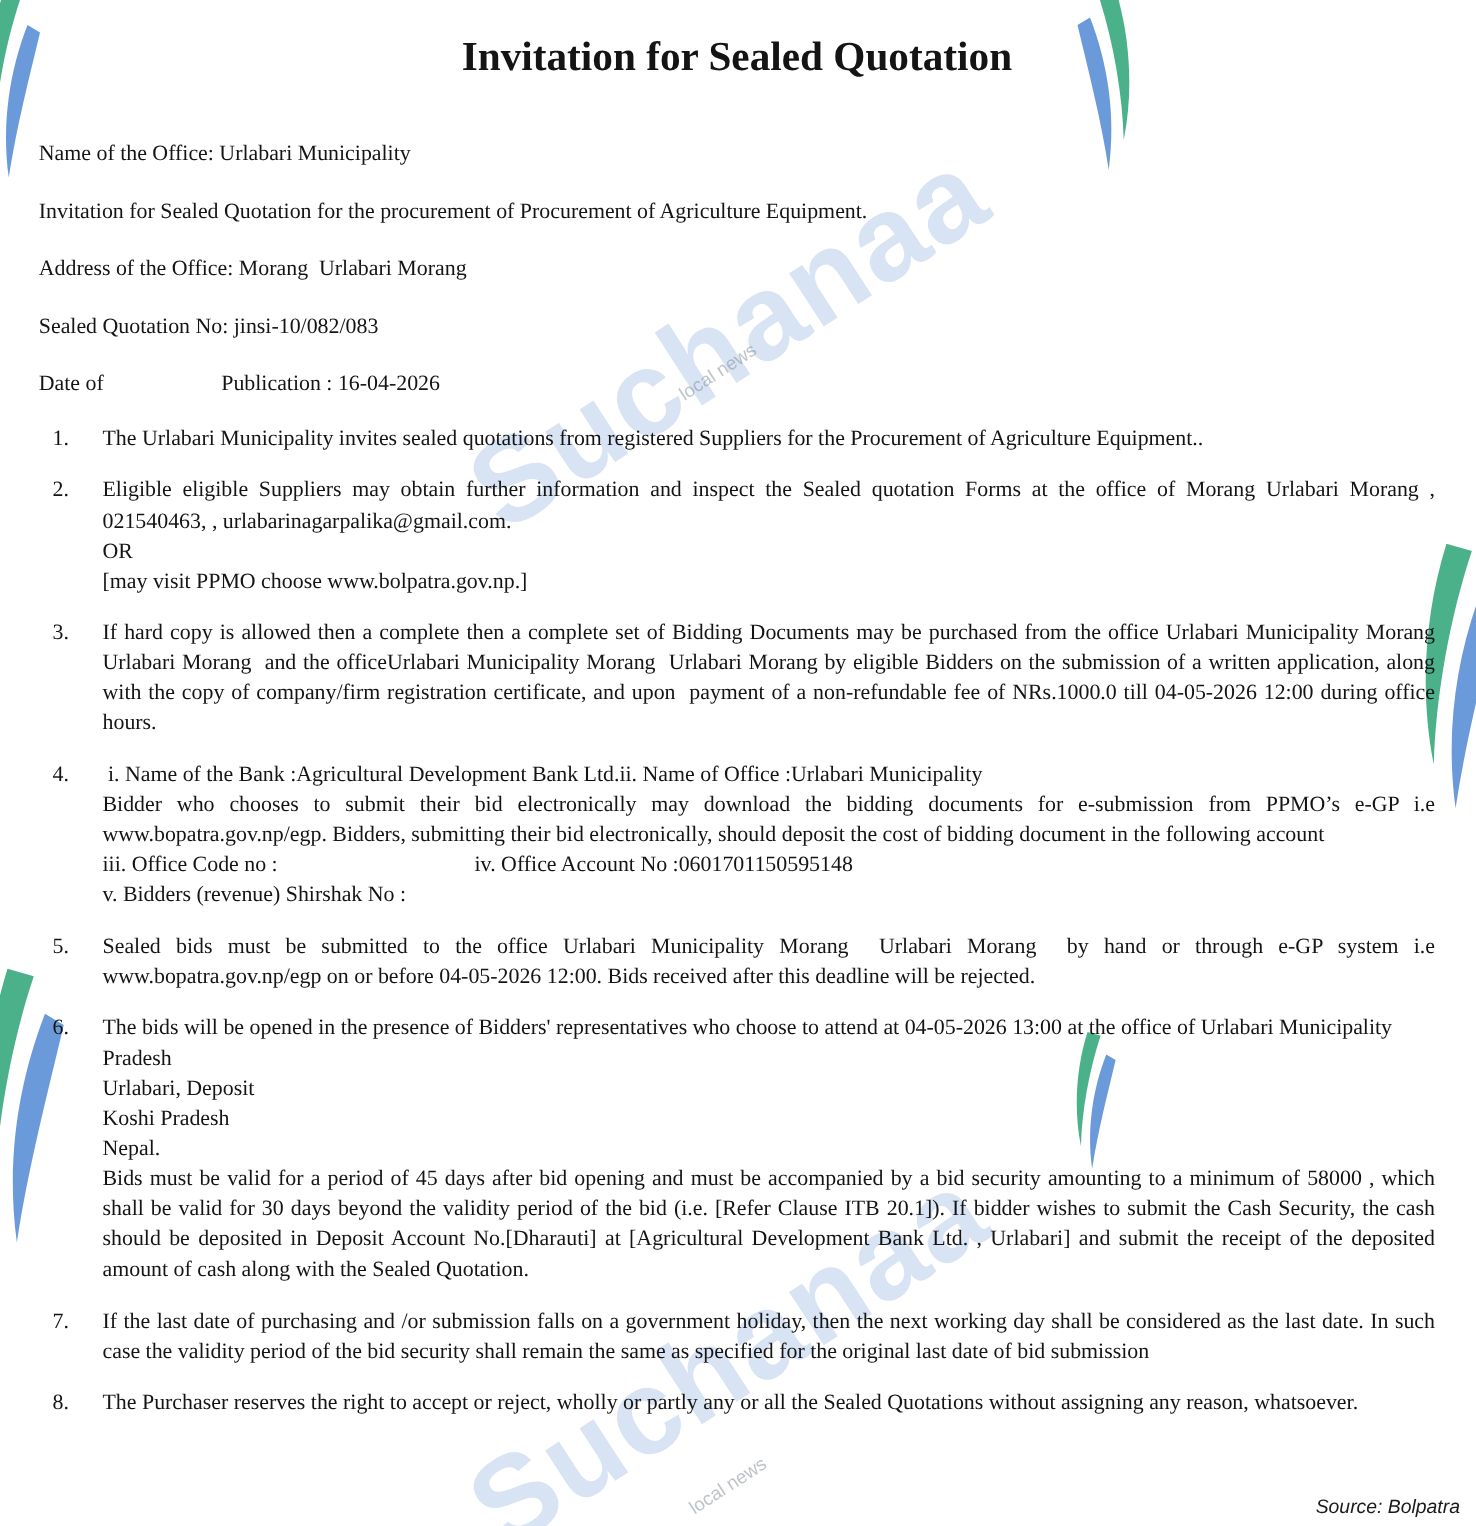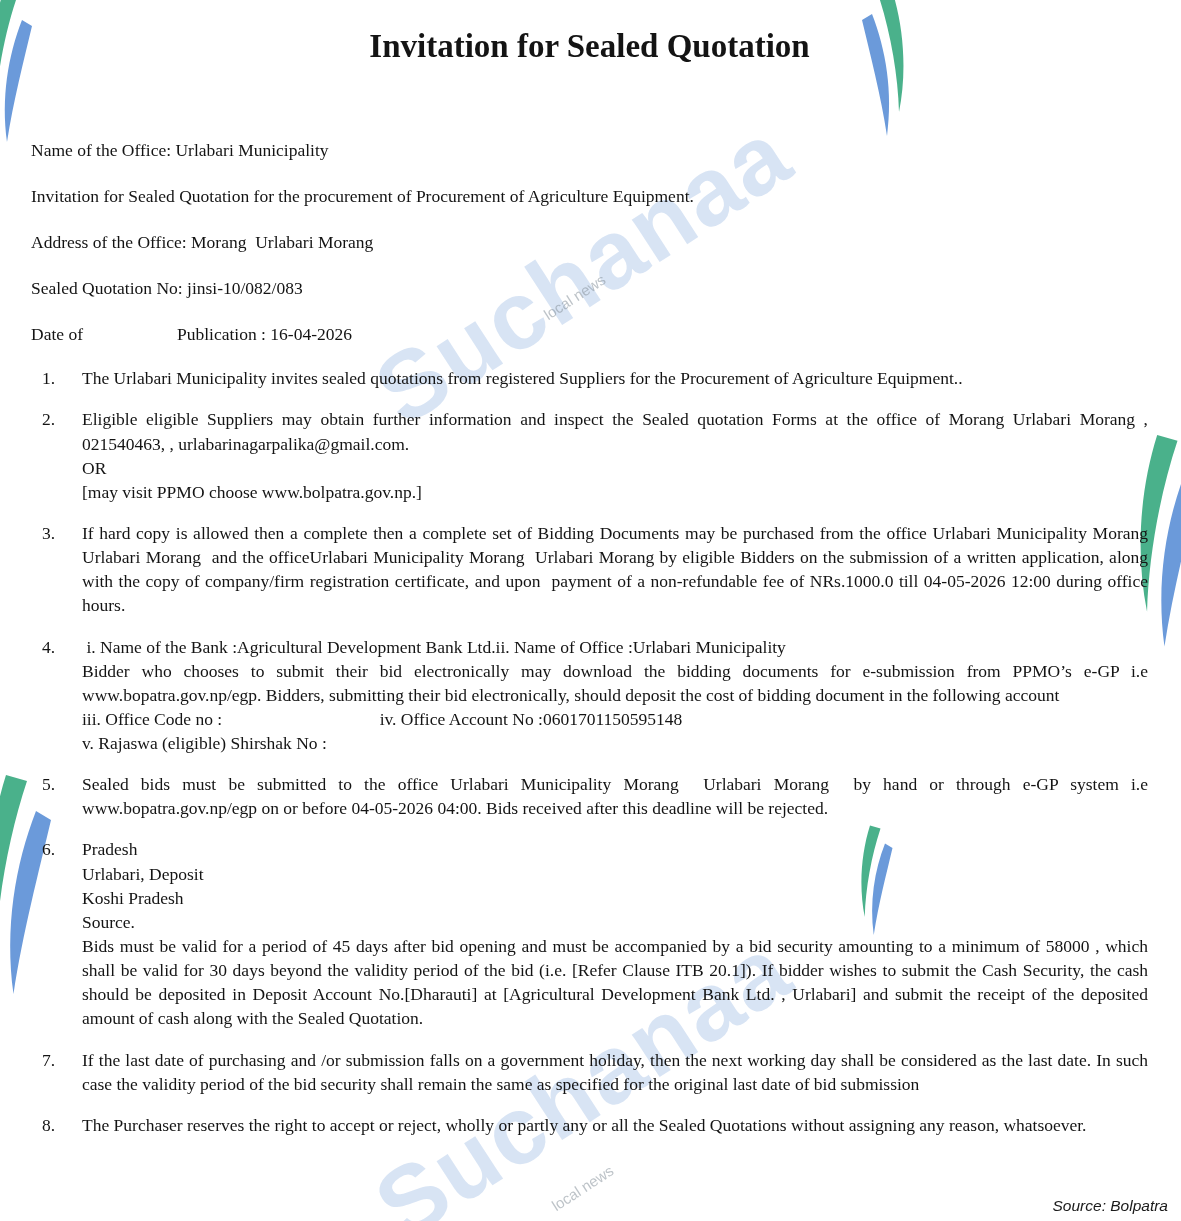--- a/index.html
+++ b/index.html
@@ -12,21 +12,21 @@
     font-family:"Liberation Serif","DejaVu Serif",serif;
     color:#141414;
     font-size:17.5px;
     line-height:1.38;
   }
   .content{position:relative;z-index:2;padding:24px 33px 0 31px;box-sizing:border-box;}
   .title{
     text-align:center;
     font-size:33px;
     font-weight:bold;
-    margin:0 0 68px 0;
+    margin:0 0 40px 0;
     font-family:"Liberation Serif","DejaVu Serif",serif;
   }
   .hline{white-space:pre-wrap;margin-bottom:22px;}
   .date-row{margin-bottom:16px;}
   .date-label{display:inline-block;min-width:146px;}
   .list{margin-top:20px;}
   .item{display:flex;margin-bottom:17px;}
   .item-num{flex:0 0 51px;padding-left:11px;box-sizing:border-box;}
   .item-body{flex:1;min-width:0;}
   .block{white-space:pre-wrap;text-align:justify;}
@@ -153,38 +153,39 @@
           <div class="block">If hard copy is allowed then a complete then a complete set of Bidding Documents may be purchased from the office Urlabari Municipality Morang  Urlabari Morang  and the officeUrlabari Municipality Morang  Urlabari Morang by eligible Bidders on the submission of a written application, along with the copy of company/firm registration certificate, and upon  payment of a non-refundable fee of NRs.1000.0 till 04-05-2026 12:00 during office hours.</div>
         </div>
       </div>
 
       <div class="item">
         <div class="item-num">4.</div>
         <div class="item-body">
           <div class="block"> i. Name of the Bank :Agricultural Development Bank Ltd.ii. Name of Office :Urlabari Municipality</div>
           <div class="block">Bidder who chooses to submit their bid electronically may download the bidding documents for e-submission from PPMO’s e-GP i.e www.bopatra.gov.np/egp. Bidders, submitting their bid electronically, should deposit the cost of bidding document in the following account</div>
           <div class="block">iii. Office Code no :                                    iv. Office Account No :0601701150595148</div>
-          <div class="block">v. Rajaswa (eligible) Shirshak No :</div>
+          <div class="block">v. Bidders (revenue) Shirshak No :</div>
         </div>
       </div>
 
       <div class="item">
         <div class="item-num">5.</div>
         <div class="item-body">
-          <div class="block">Sealed bids must be submitted to the office Urlabari Municipality Morang  Urlabari Morang  by hand or through e-GP system i.e www.bopatra.gov.np/egp on or before 04-05-2026 04:00. Bids received after this deadline will be rejected.</div>
+          <div class="block">Sealed bids must be submitted to the office Urlabari Municipality Morang  Urlabari Morang  by hand or through e-GP system i.e www.bopatra.gov.np/egp on or before 04-05-2026 12:00. Bids received after this deadline will be rejected.</div>
         </div>
       </div>
 
       <div class="item">
         <div class="item-num">6.</div>
         <div class="item-body">
+          <div class="block">The bids will be opened in the presence of Bidders' representatives who choose to attend at 04-05-2026 13:00 at the office of Urlabari Municipality</div>
           <div class="block">Pradesh</div>
           <div class="block">Urlabari, Deposit</div>
           <div class="block">Koshi Pradesh</div>
-          <div class="block">Source.</div>
+          <div class="block">Nepal.</div>
           <div class="block">Bids must be valid for a period of 45 days after bid opening and must be accompanied by a bid security amounting to a minimum of 58000 , which shall be valid for 30 days beyond the validity period of the bid (i.e. [Refer Clause ITB 20.1]). If bidder wishes to submit the Cash Security, the cash should be deposited in Deposit Account No.[Dharauti] at [Agricultural Development Bank Ltd. , Urlabari] and submit the receipt of the deposited amount of cash along with the Sealed Quotation.</div>
         </div>
       </div>
 
       <div class="item">
         <div class="item-num">7.</div>
         <div class="item-body">
           <div class="block">If the last date of purchasing and /or submission falls on a government holiday, then the next working day shall be considered as the last date. In such case the validity period of the bid security shall remain the same as specified for the original last date of bid submission</div>
         </div>
       </div>

